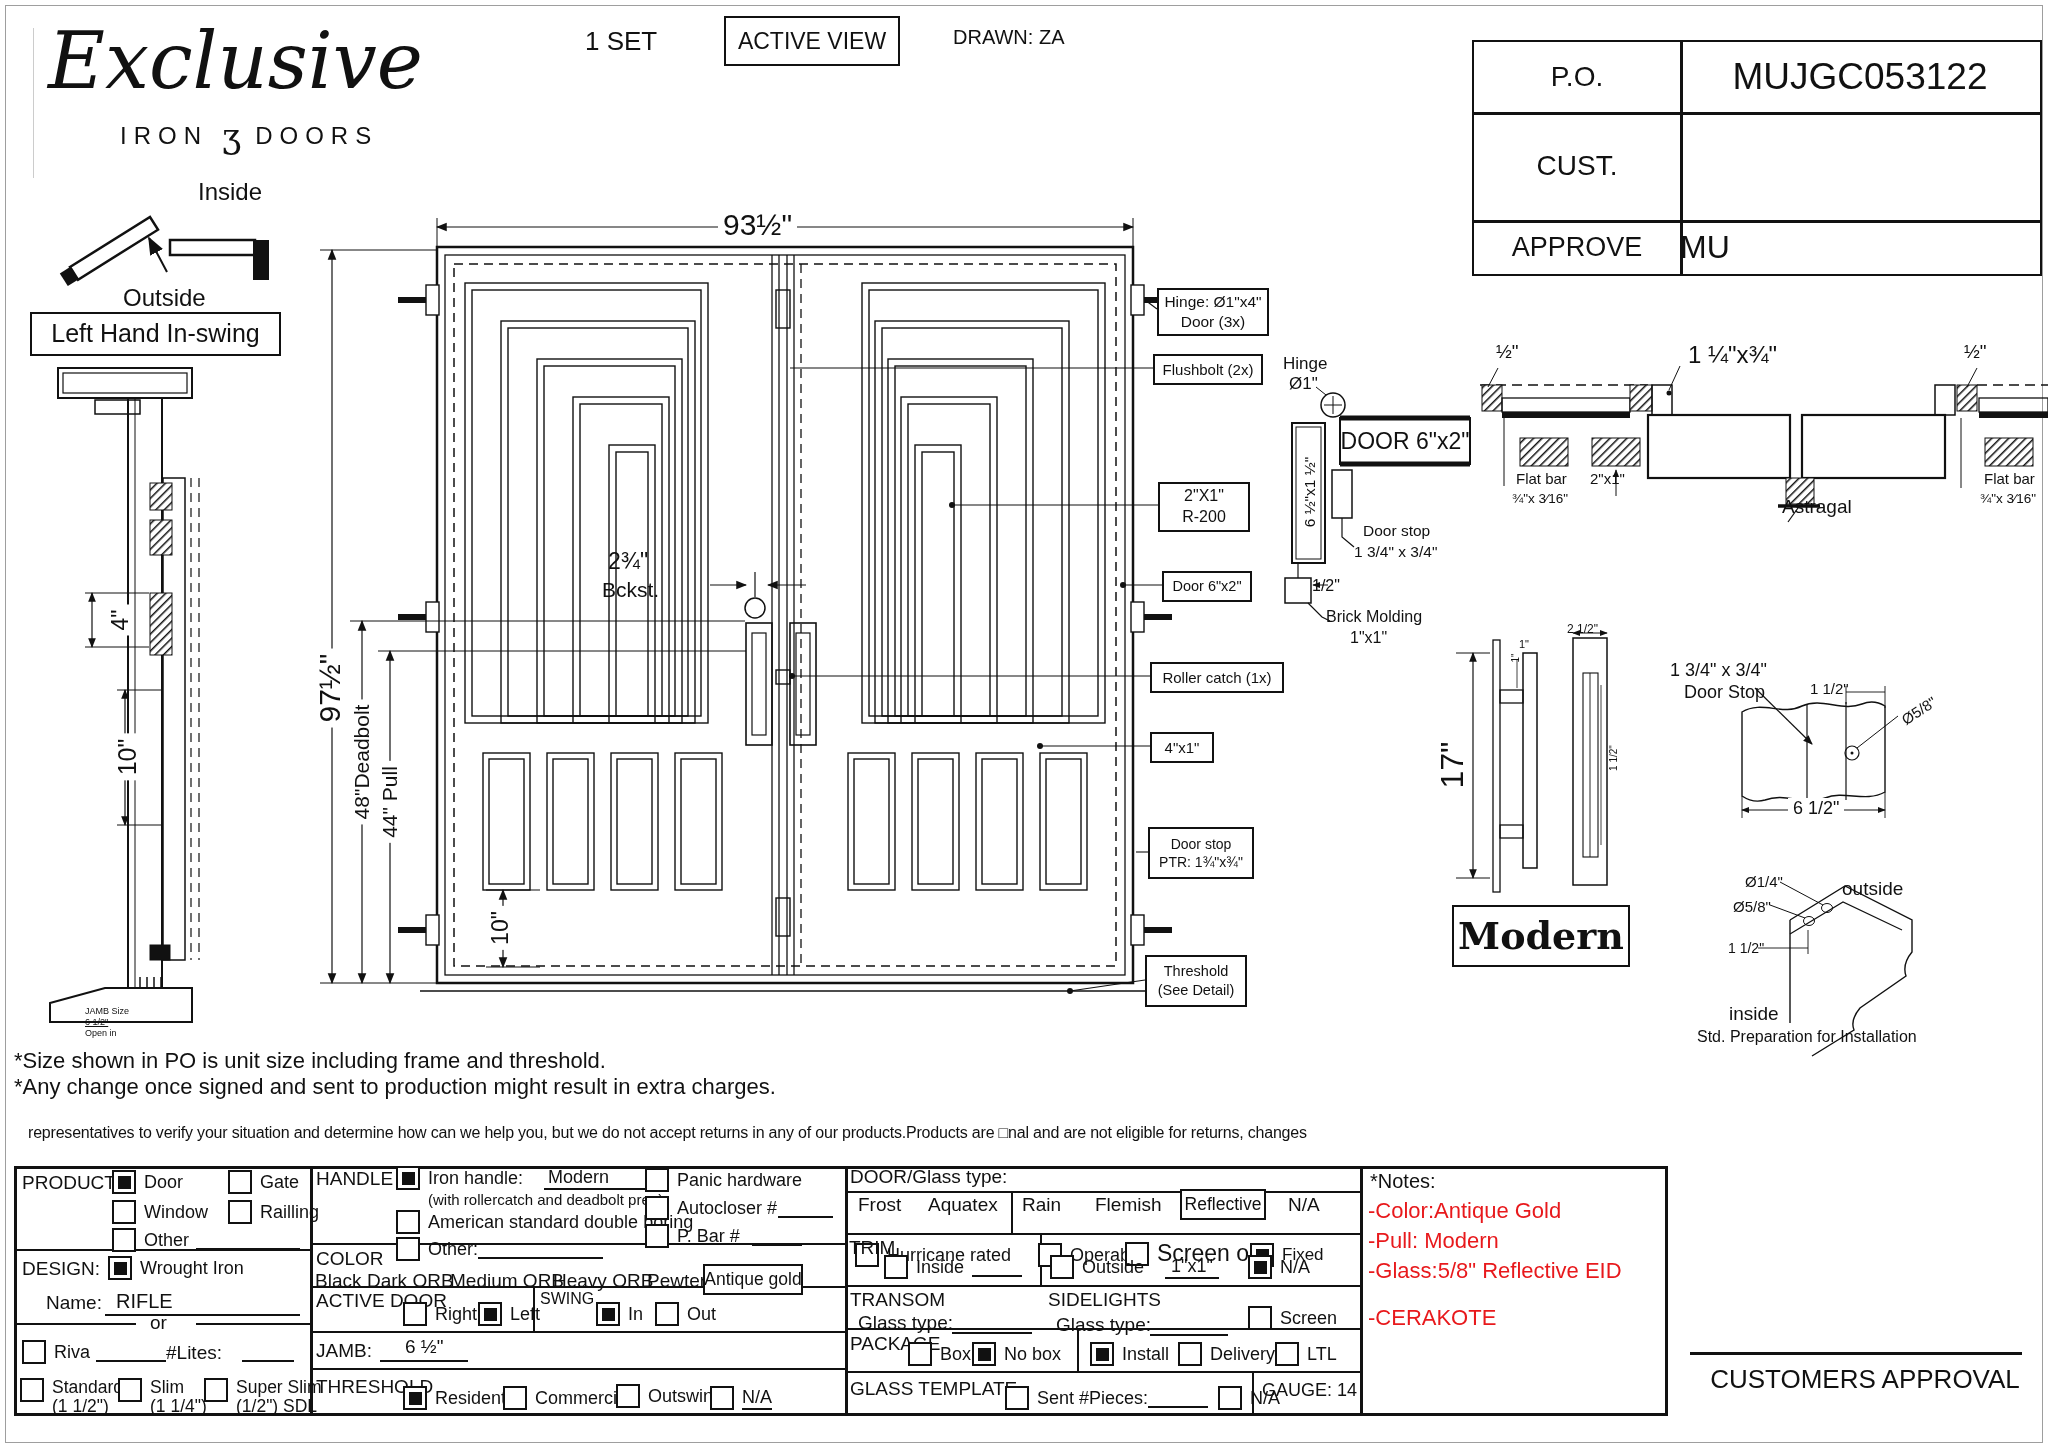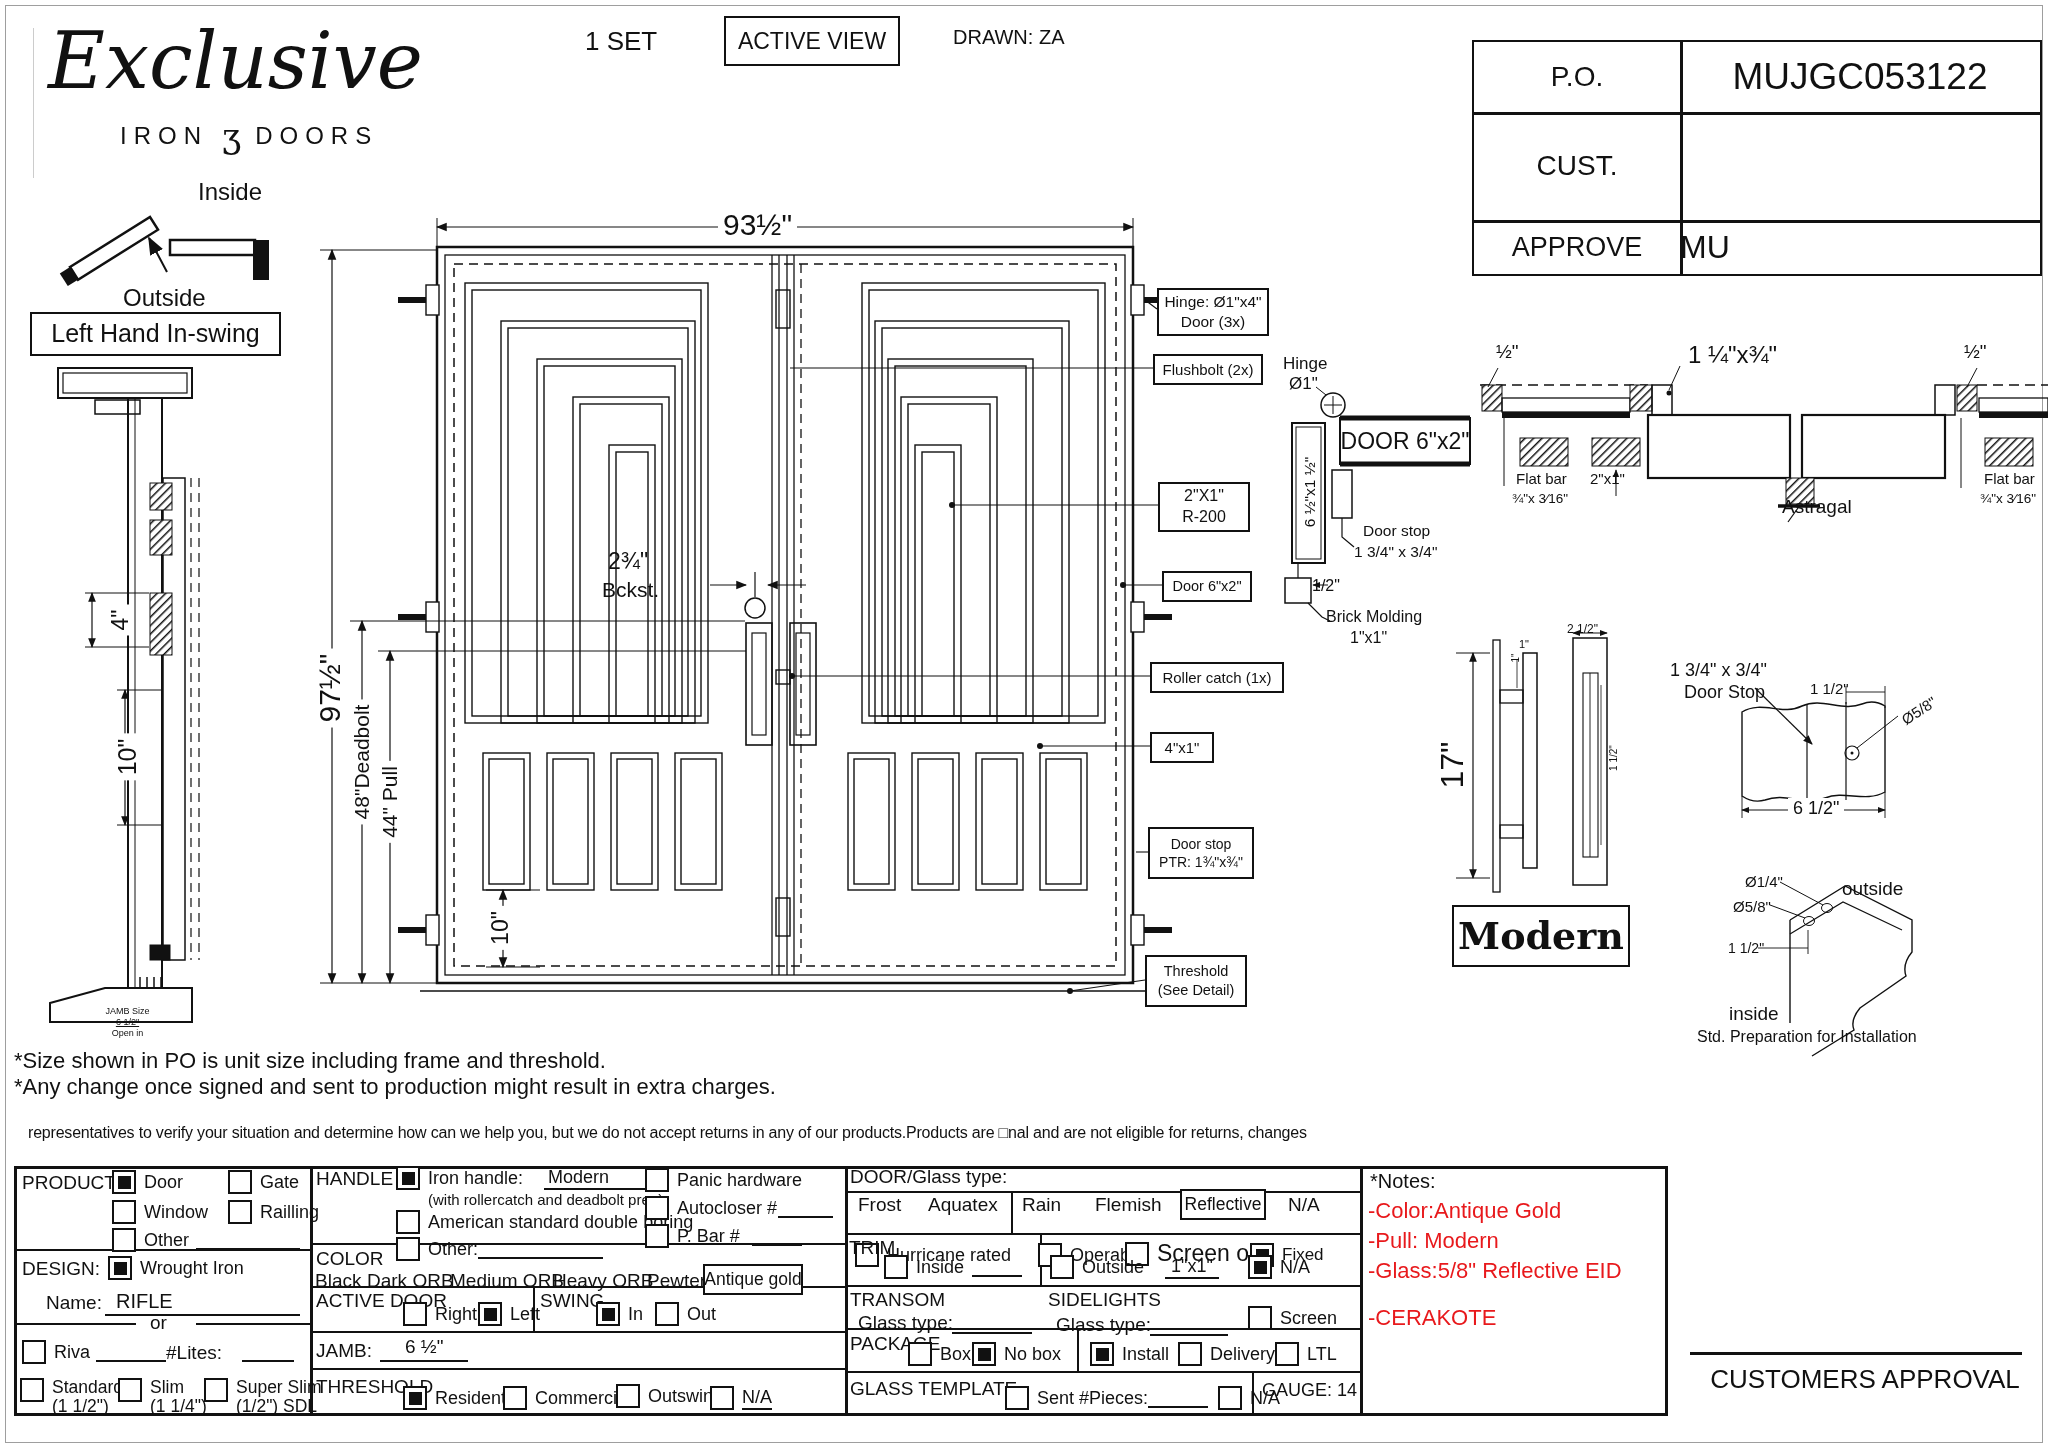--- a/index.html
+++ b/index.html
@@ -115,21 +115,21 @@
       <line x1="72" y1="460" x2="116" y2="460" stroke-width="1"></line>
       <polygon points="5,638 60,623 147,623 147,657 5,657" stroke-width="2" fill="#fff"></polygon>
       <line x1="95" y1="612" x2="95" y2="623" stroke-width="1.5"></line>
         <line x1="102" y1="612" x2="102" y2="623" stroke-width="1.5"></line>
         <line x1="109" y1="612" x2="109" y2="623" stroke-width="1.5"></line>
         <line x1="116" y1="612" x2="116" y2="623" stroke-width="1.5"></line>
     </g>
   </svg>
   <div class="rot wbg" style="left:120px;top:620px;font-size:23px">4"</div>
   <div class="rot wbg" style="left:127px;top:757px;font-size:25px">10"</div>
-  <div class="abs" style="left:85px;top:1006px;width:85px;text-align:center;font-size:9px;line-height:11px">
+  <div class="abs" style="left:85px;top:1006px;width:85px;font-size:9px;line-height:11px">
     <div>JAMB Size</div>
       <div style="text-decoration:underline">6 1/2"</div>
       <div>Open in</div>
   </div>
 
   <svg style="left:300px;top:140px;width:920px;height:880px" viewBox="0 0 920 880">
     <defs>
         <marker id="aD" viewBox="0 0 10 10" refX="9" refY="5" markerWidth="9" markerHeight="9" orient="auto-start-reverse">
           <path d="M0,1L10,5L0,9z" fill="#111"></path>
         </marker>
@@ -578,21 +578,21 @@
 
   <div class="t" style="left:316px;top:1290px;font-size:19px">ACTIVE DOOR</div>
   <div class="cb" style="left:403px;top:1302px">
       <span class="bx"></span>
       <span>Right</span>
     </div>
   <div class="cb on" style="left:478px;top:1302px">
       <span class="bx"></span>
       <span>Left</span>
     </div>
-  <div class="t" style="left:540px;top:1290px;font-size:19px">SWING</div>
+  <div class="t" style="left:540px;top:1290px;font-size:16px">SWING</div>
   <div class="cb on" style="left:596px;top:1302px">
       <span class="bx"></span>
       <span>In</span>
     </div>
   <div class="cb" style="left:655px;top:1302px">
       <span class="bx"></span>
       <span>Out</span>
     </div>
 
   <div class="t" style="left:316px;top:1340px;font-size:19px">JAMB:</div>

